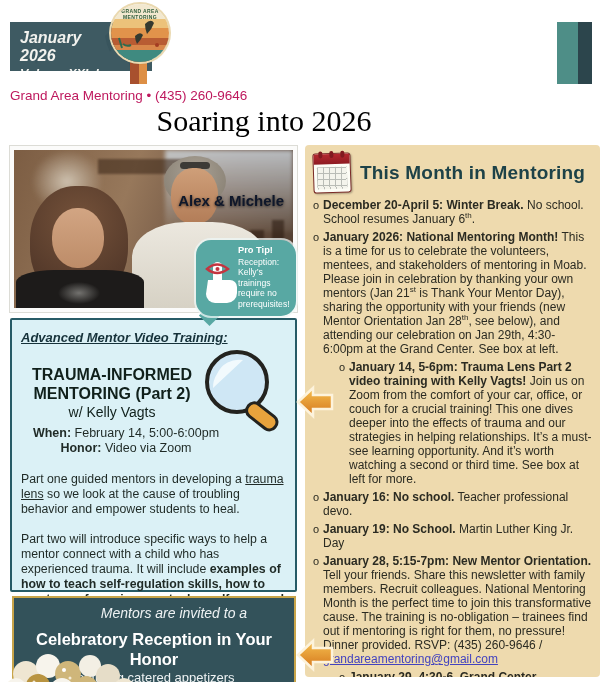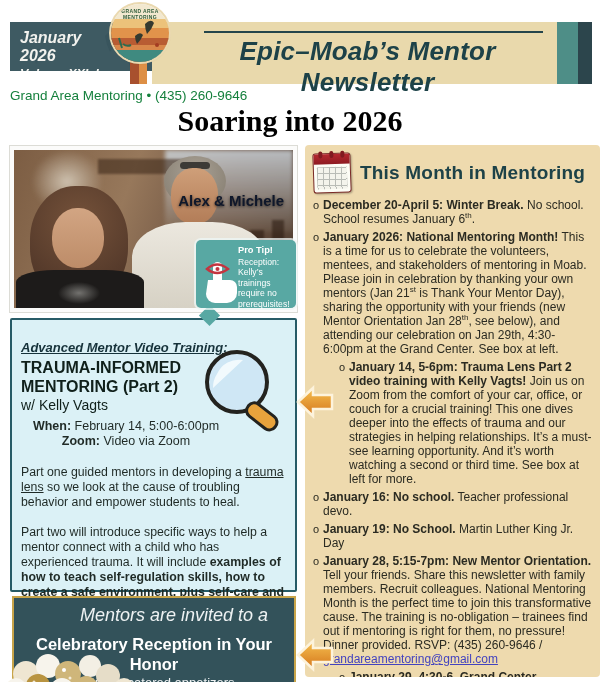--- a/index.html
+++ b/index.html
@@ -21,23 +21,23 @@
   .stripe-teal{left:557px;top:22px;width:21px;height:62px;background:#4e8e87;}
   .stripe-dark{left:578px;top:22px;width:14px;height:62px;background:#2c454c;}
   .logo-tail{left:130px;top:56px;width:17px;height:28px;z-index:3;
      background:linear-gradient(90deg,#a8502e 0 52%,#dd8f45 52% 100%);}
   .logo{left:111px;top:4px;width:58px;height:58px;border-radius:50%;z-index:4;overflow:hidden;
      box-shadow:0 0 0 2px #ead9b0, 0 1px 2px rgba(0,0,0,.35);
      background:linear-gradient(#f2e8cf 0 26%,#ecc27a 26% 42%,#e1934b 42% 58%,#b85c33 58% 70%,#d8874a 70% 80%,#3f8a80 80% 100%);}
   .logo-text{position:absolute;top:4px;left:0;right:0;text-align:center;color:#2f5c3a;
      font-size:5px;font-weight:bold;letter-spacing:.4px;line-height:6px;}
   .logo-birds{position:absolute;left:0;top:0;}
-  .contact{left:10px;top:88px;font-size:13.5px;color:#15803d;}
+  .contact{left:10px;top:88px;font-size:13.5px;color:#be185d;}
   .headline{left:0;top:104px;width:528px;text-align:center;font-family:"Liberation Serif",serif;
-     font-weight:bold;font-size:30px;color:#000;margin-left:26px;}
+     font-weight:normal;font-size:30px;color:#000;}
 
   
   .photo-frame{left:10px;top:146px;width:279px;height:158px;border:4px solid #fbfbfa;
      outline:1px solid #dcdcd6;z-index:1;}
   .photo{position:absolute;inset:0;overflow:hidden;
      background:linear-gradient(110deg,#7c5d43 0%,#97785b 38%,#6b5140 68%,#4e3c30 100%);}
   .ph-window{position:absolute;right:0;top:0;width:46%;height:52%;
      background:linear-gradient(180deg,rgba(208,218,226,.8),rgba(160,150,130,.15));filter:blur(2px);}
   .ph-window2{position:absolute;left:6%;top:0;width:26%;height:40%;
      background:radial-gradient(closest-side,rgba(222,214,198,.8),rgba(120,90,60,0));filter:blur(2px);}
@@ -55,42 +55,42 @@
      background:linear-gradient(180deg,#d2a583,#bd8c68);}
   .ph-c-shirt{position:absolute;left:2px;top:120px;width:128px;height:40px;border-radius:30% 30% 0 0;
      background:#1d1b1a;}
   .ph-c-print{position:absolute;left:44px;top:132px;width:42px;height:22px;
      background:radial-gradient(closest-side,rgba(200,200,195,.5),rgba(0,0,0,0));}
   .ph-chair{position:absolute;background:rgba(40,24,14,.55);filter:blur(1px);}
   .photo-caption{position:absolute;top:42px;right:9px;color:#0f172a;font-weight:bold;font-size:15px;
      text-shadow:0 1px 3px rgba(0,0,0,.65);z-index:2;}
 
   
-  .protip{left:196px;top:240px;width:100px;height:68px;background:#58a8a3;border-radius:5px;z-index:6;
+  .protip{left:196px;top:240px;width:100px;height:76px;background:#58a8a3;border-radius:15px;z-index:6;
      box-shadow:0 0 0 2px rgba(238,247,246,.75);}
   .protip-tail{left:202px;top:308px;width:15px;height:15px;background:#58a8a3;transform:rotate(45deg);z-index:5;}
   .protip-hand{position:absolute;left:2px;top:16px;}
   .protip-text{position:absolute;left:42px;top:5px;right:4px;color:#fff;font-size:8.6px;line-height:10.5px;}
   .protip-title{font-weight:bold;font-size:9.3px;margin-bottom:1px;}
 
   
   .training{left:10px;top:318px;width:287px;height:274px;background:#dbf1f6;border:2px solid #275b66;
-     border-radius:2px;box-sizing:border-box;padding:20px 9px;z-index:1;color:#1f2a26;}
+     border-radius:2px;box-sizing:border-box;padding:10px 9px;z-index:1;color:#1f2a26;}
   .tr-kicker{font-size:13px;font-weight:bold;font-style:italic;text-decoration:underline;color:#16323a;}
-  .tr-head{width:182px;margin-top:3px;}
+  .tr-head{width:182px;text-align:center;margin-top:20px;}
   .tr-t1{font-size:16px;font-weight:bold;line-height:19px;color:#10201b;}
   .tr-t3{font-size:14px;font-weight:normal;line-height:18px;color:#10201b;}
   .tr-when{width:210px;text-align:center;font-size:12.5px;line-height:15px;margin-top:5px;}
   .tr-para{font-size:12.3px;line-height:14.8px;margin-top:16px;}
   .magnifier{position:absolute;right:4px;top:22px;}
 
   
   .reception{left:12px;top:596px;width:284px;height:140px;background:#33525a;border:2px solid #c8a449;
      box-sizing:border-box;text-align:center;color:#eef2f3;z-index:1;}
-  .rc-1{font-style:italic;font-size:18px;margin-top:7px;padding-left:40px;}
+  .rc-1{font-style:italic;font-size:14px;margin-top:7px;padding-left:40px;}
   .rc-2{font-weight:bold;font-size:16.5px;line-height:20px;margin-top:8px;color:#fff;}
   .rc-3{font-size:13px;margin-top:1px;}
   .balloons{left:4px;top:648px;z-index:3;}
 
   
   .month-box{left:305px;top:145px;width:295px;height:532px;background:#eedaae;border-radius:4px;
      box-sizing:border-box;padding:8px 8px 6px 8px;overflow:hidden;}
   .mb-head{display:flex;align-items:center;margin-bottom:5px;}
   .calendar{width:36px;height:38px;position:relative;background:#fdfdf6;border:1px solid #7a2a26;
      border-radius:3px;box-shadow:1px 1px 2px rgba(0,0,0,.3);transform:rotate(-2deg);flex:0 0 auto;}
@@ -124,24 +124,20 @@
       <path d="M118 34 q9 -7 14 0 q-3 9 -11 15 q-3 -8 -3 -15z" fill="#35515a"></path>
       <path d="M22 30 q7 -6 12 -1 q-2 7 -8 13 q-3 -6 -4 -12z" fill="#36525b"></path>
     </svg>
     <div class="txt">
       <div class="mi-big">January</div>
       <div class="mi-big">2026</div>
       <div class="mi-small">Volume XXI, Issue 5</div>
     </div>
   </div>
 
-  <div class="abs mast-banner">
-    <div class="banner-rule"></div>
-    <div class="banner-title">Epic–Moab’s Mentor Newsletter</div>
-  </div>
   <div class="abs stripe-teal"></div>
   <div class="abs stripe-dark"></div>
 
   <div class="abs logo-tail"></div>
   <div class="abs logo">
     <div class="logo-text">
       <div>GRAND AREA</div>
       <div>MENTORING</div>
     </div>
     <svg class="logo-birds" width="58" height="58" viewBox="0 0 58 58">
@@ -189,21 +185,21 @@
   </div>
 
   <div class="abs training">
     <div class="tr-kicker">Advanced Mentor Video Training:</div>
     <div class="tr-head">
       <div class="tr-t1">TRAUMA-INFORMED</div>
       <div class="tr-t1">MENTORING (Part 2)</div>
       <div class="tr-t3">w/ Kelly Vagts</div>
     </div>
     <div class="tr-when"><span class="b">When:</span><span> February 14, 5:00-6:00pm</span></div>
-    <div class="tr-when" style="margin-top:0;"><span class="b">Zoom:</span><span> Video via Zoom</span></div>
+    <div class="tr-when" style="margin-top:0;"><span class="b">Honor:</span><span> Video via Zoom</span></div>
     <div class="tr-para"><span>Part one guided mentors in developing a </span><span class="u">trauma lens</span><span> so we look at the cause of troubling behavior and empower students to heal.</span></div>
     <div class="tr-para"><span>Part two will introduce specific ways to help a mentor connect with a child who has experienced trauma. It will include </span><span class="b">examples of how to teach self-regulation skills, how to create a safe environment, plus self-care and self-regulation tips for the mentor</span><span>. All mentors invited; there is no prerequisite. The Zoom link will be shared via email on the day of the training.</span></div>
     <svg class="magnifier" width="96" height="104" viewBox="0 0 96 104">
       <circle cx="42" cy="40" r="30" fill="#cfe7f5" stroke="#23231f" stroke-width="4"></circle>
       <path d="M22 32 a24 24 0 0 1 26 -14 l-30 28 a24 24 0 0 1 4 -14z" fill="#f2fafd"></path>
       <rect x="58" y="58" width="34" height="15" rx="7" fill="#e8a33c" stroke="#23231f" stroke-width="3" transform="rotate(38 58 58)"></rect>
     </svg>
   </div>
 
   <div class="abs reception">

